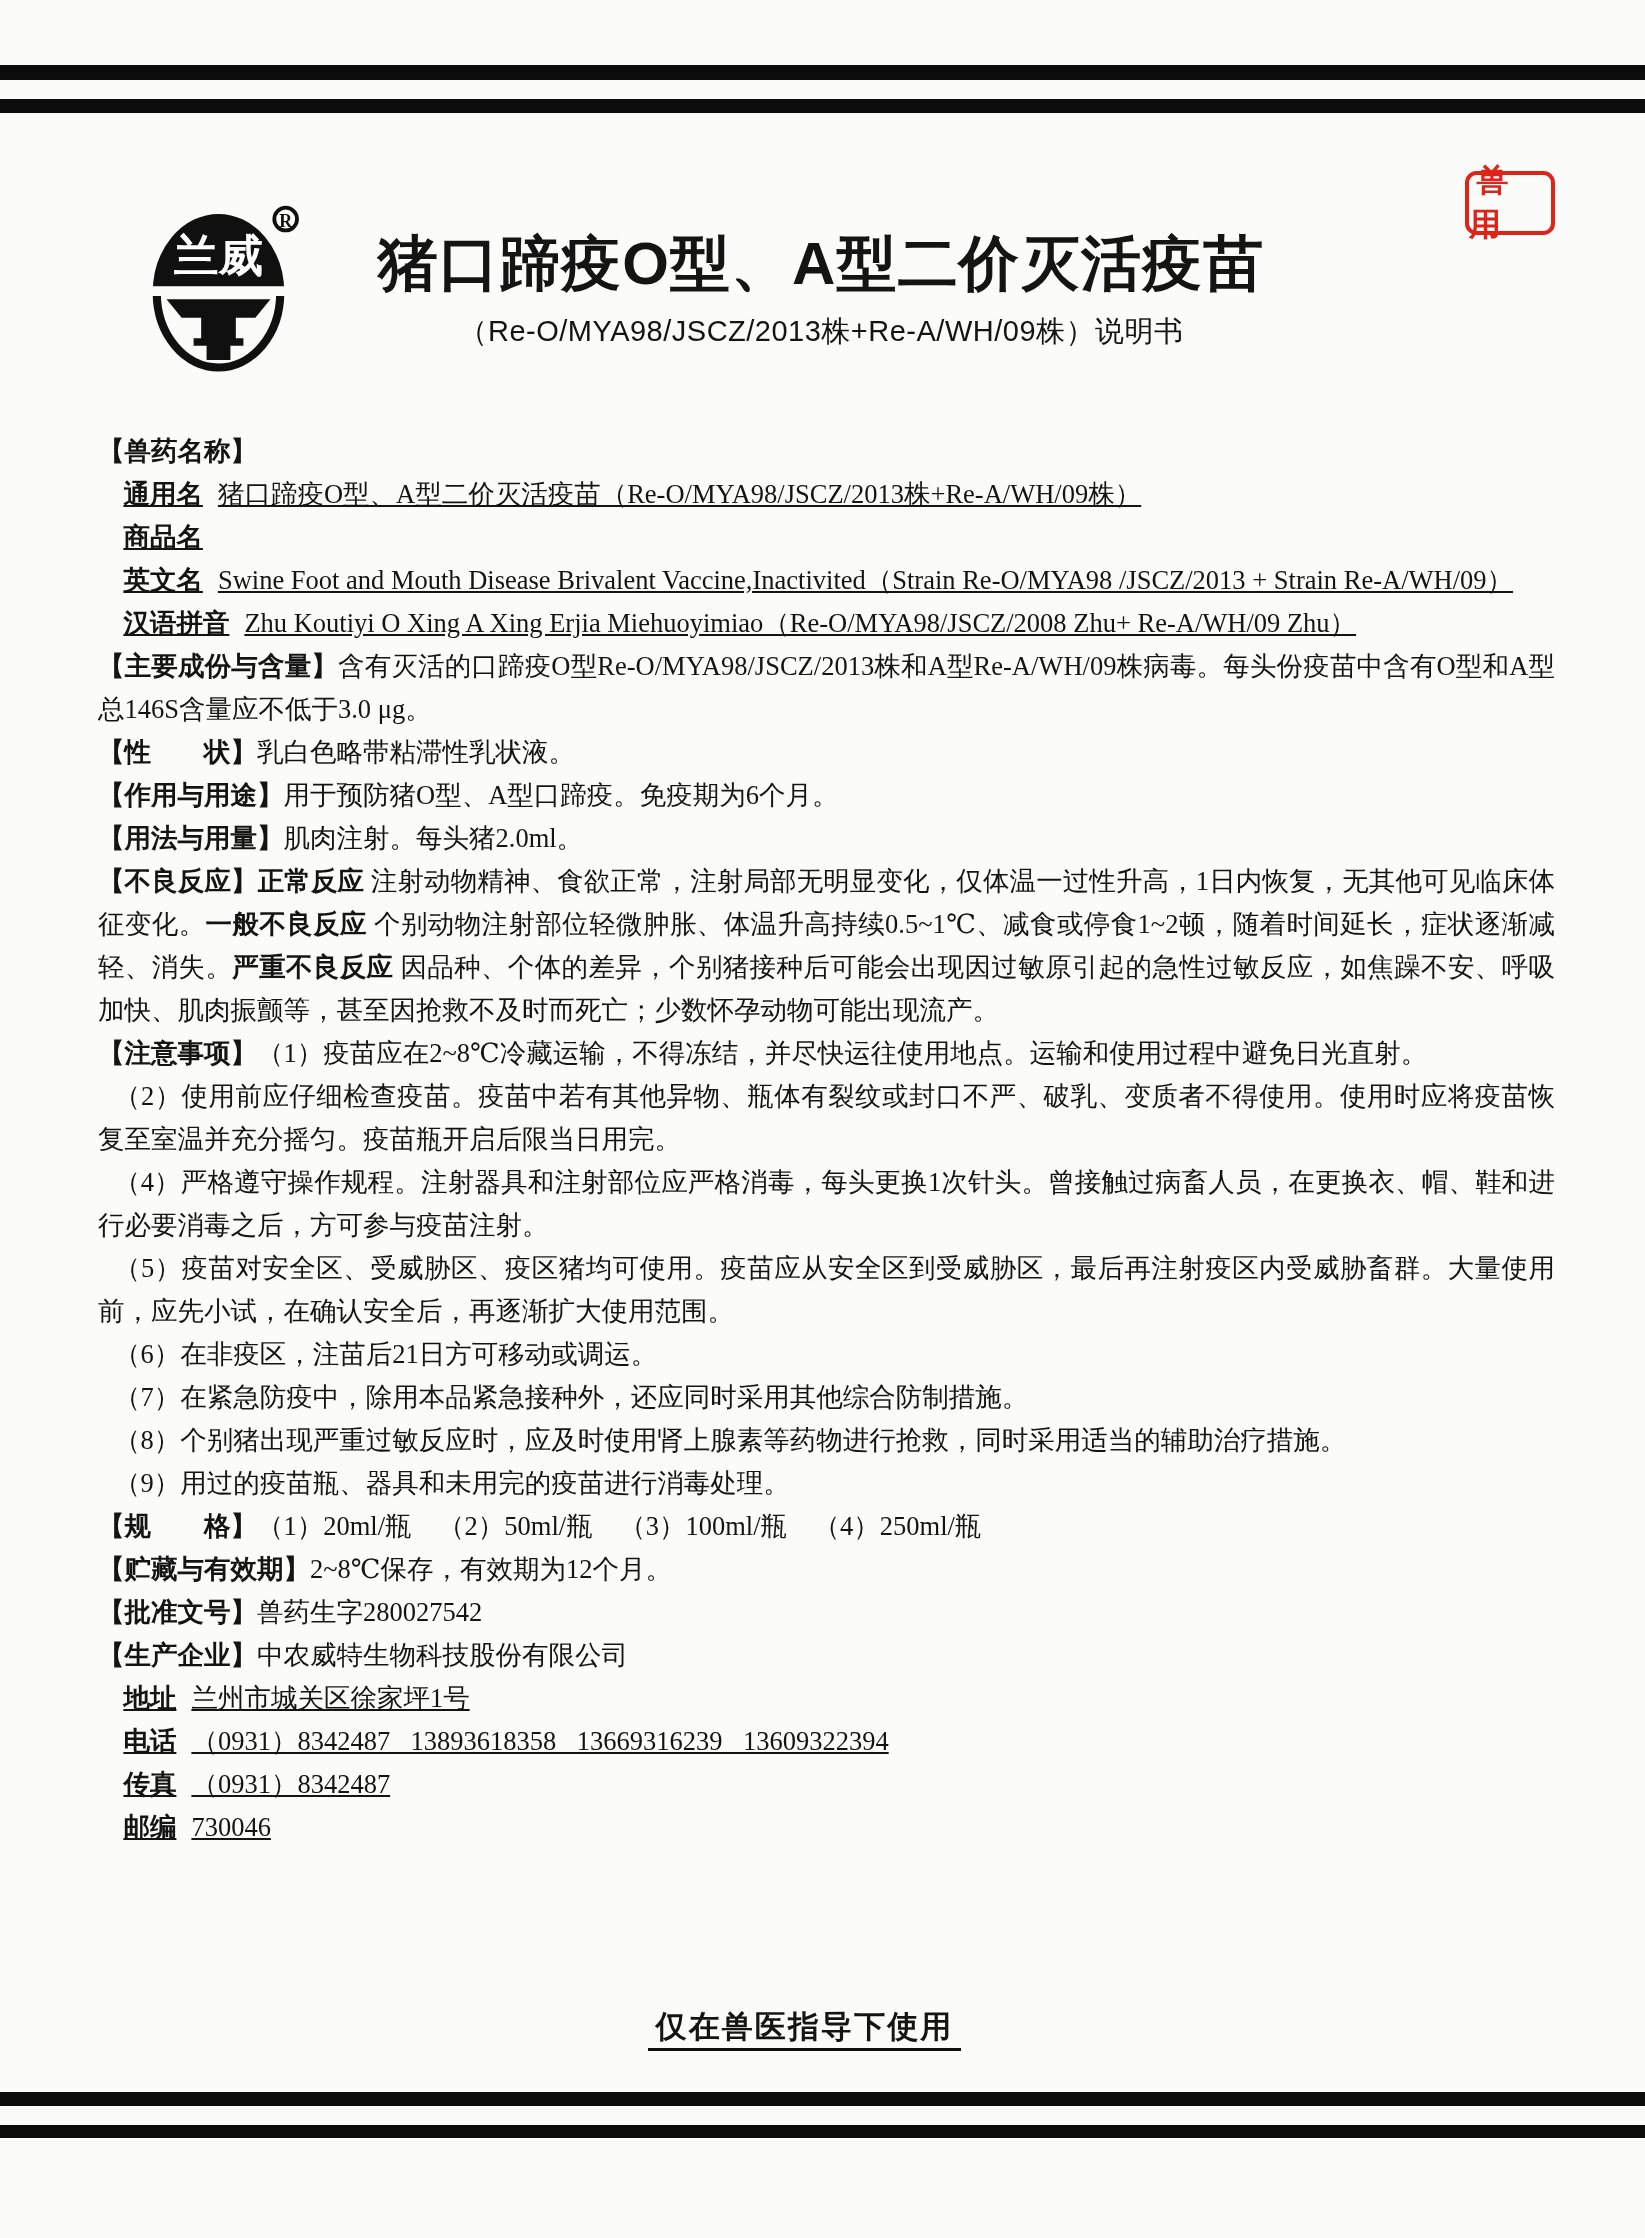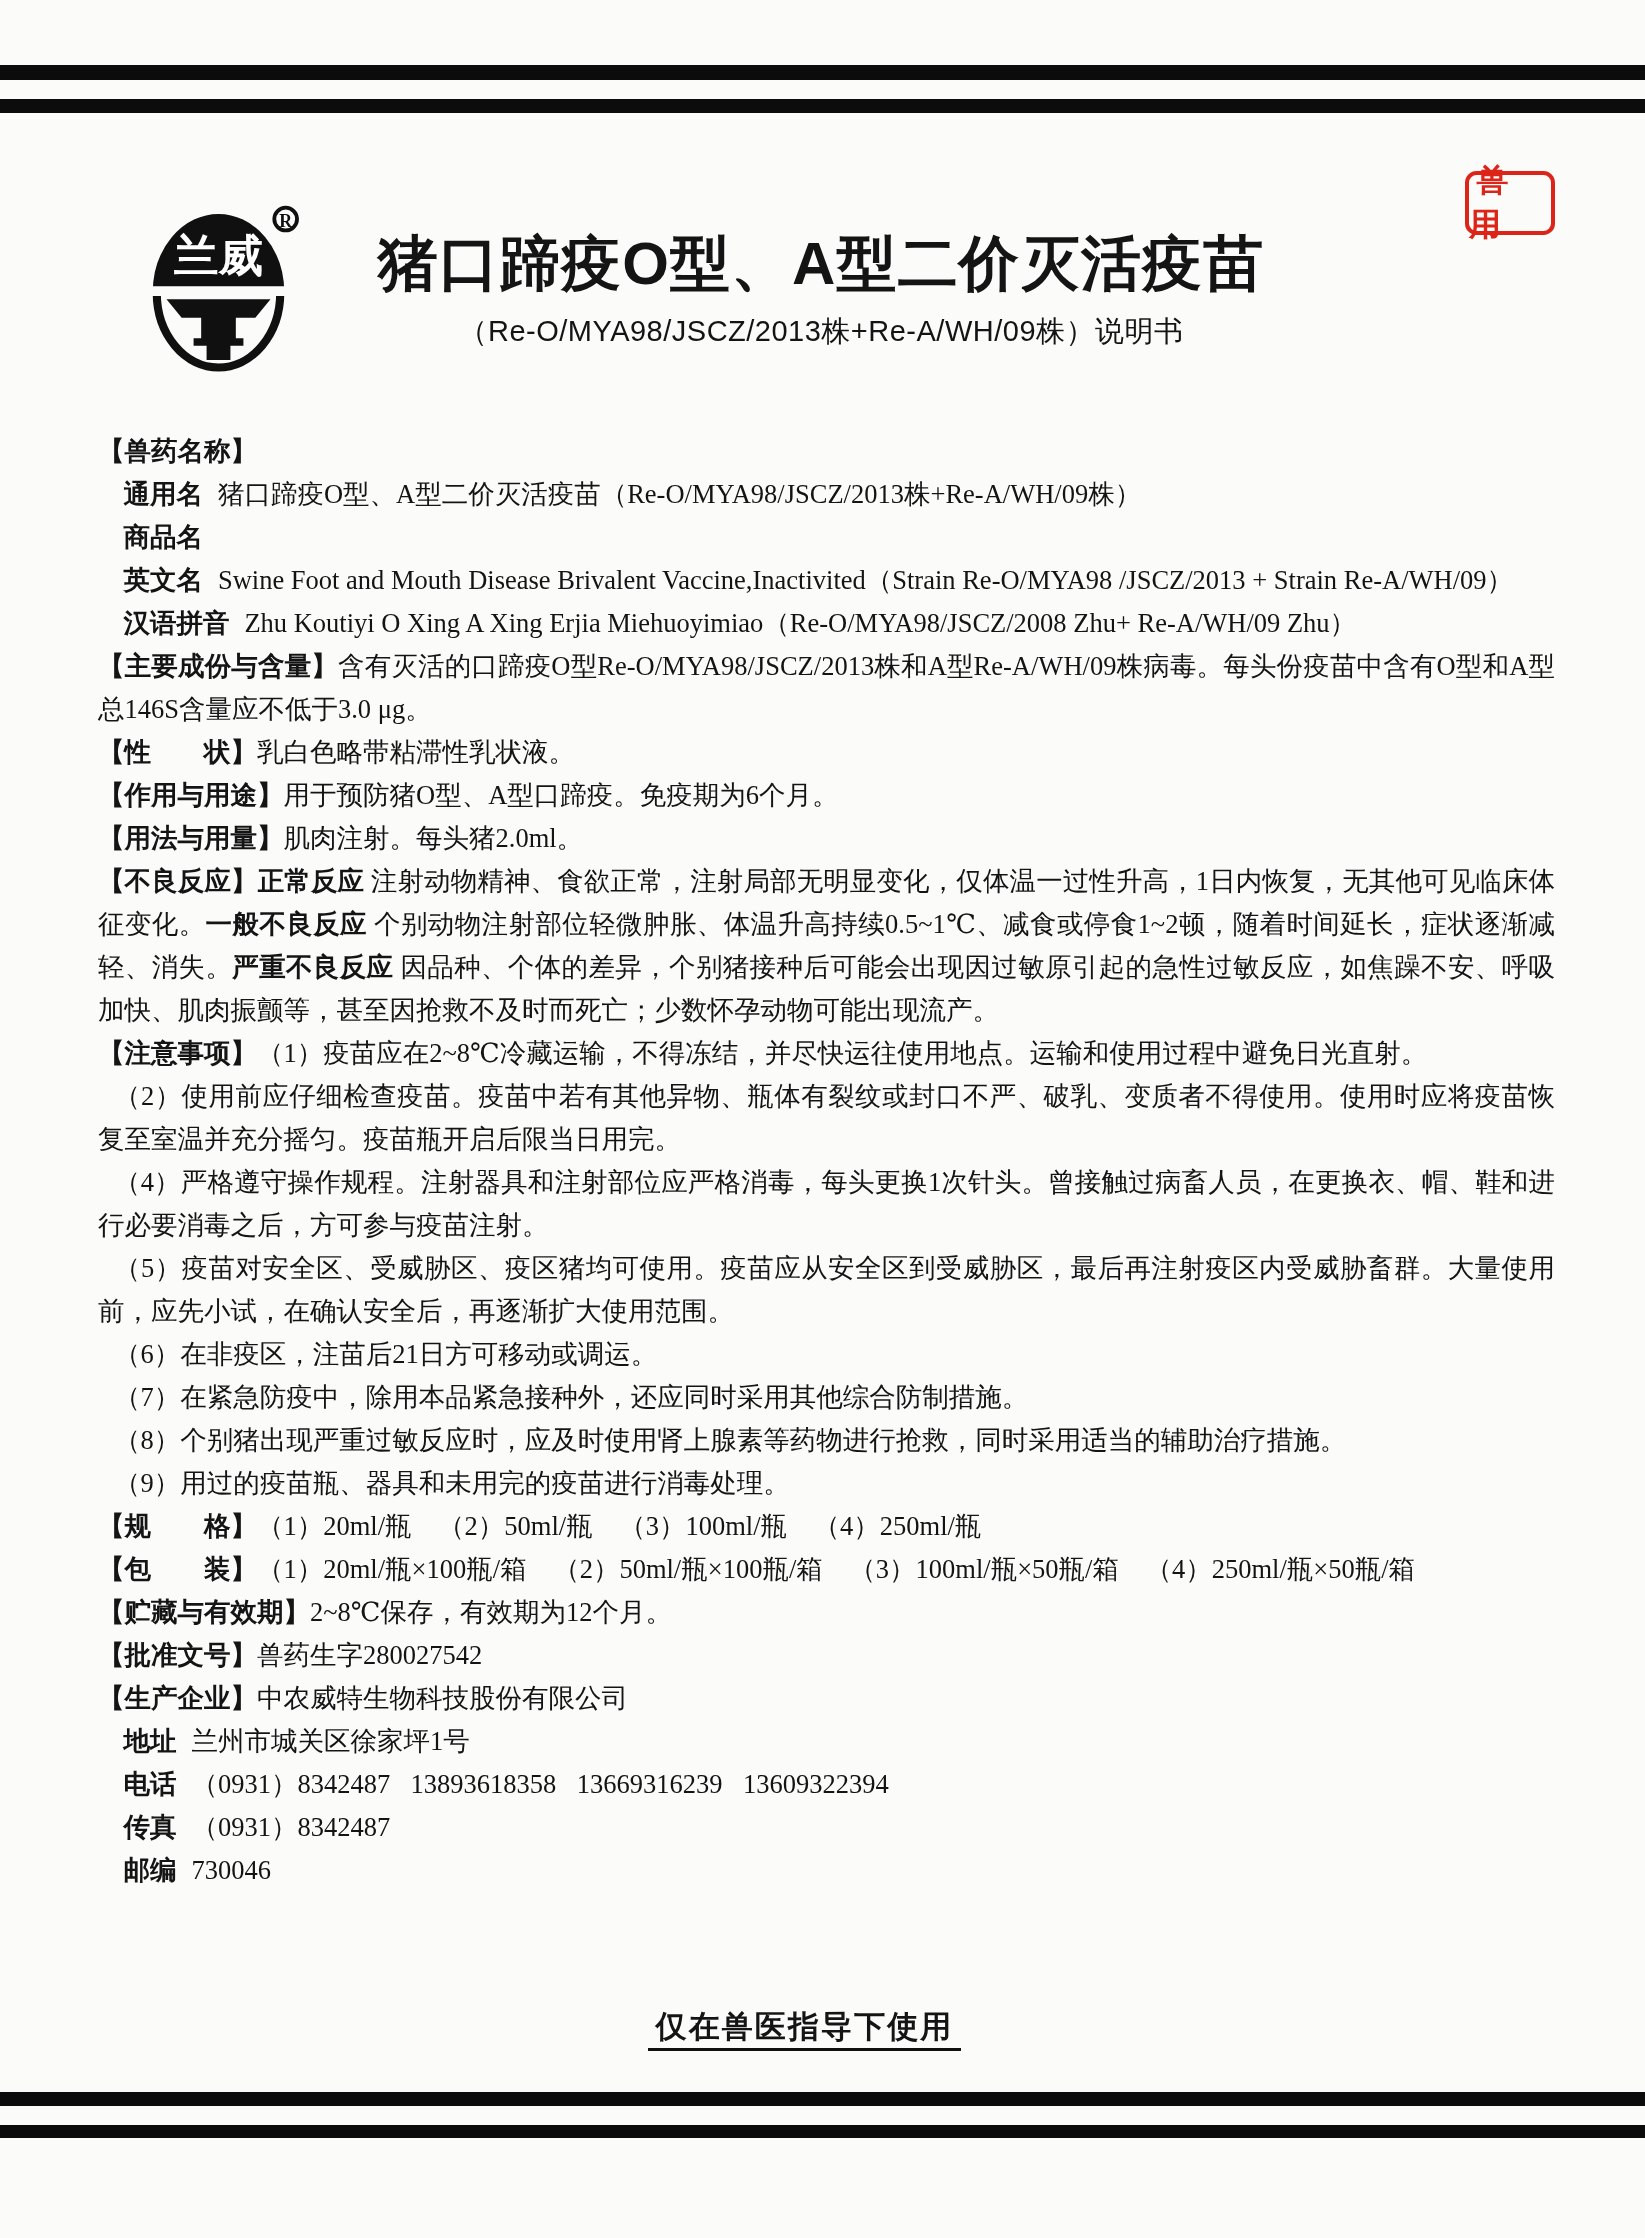--- a/index.html
+++ b/index.html
@@ -28,21 +28,21 @@
          display:flex;align-items:center;justify-content:center;color:var(--red);
          font-family:"Liberation Sans","DejaVu Sans",sans-serif;font-weight:700;font-size:32px;letter-spacing:7.4px;text-indent:7.4px;}
 
   
   .content{position:absolute;left:98px;top:430px;width:1457px;font-size:26.5px;line-height:43px;
            text-align:justify;word-break:normal;}
   .content p{margin:0;}
   .seclabel{font-family:"Liberation Sans","DejaVu Sans",sans-serif;font-weight:700;}
   .sublabel{font-family:"Liberation Sans","DejaVu Sans",sans-serif;font-weight:700;margin-right:15px;}
   .boldrun{font-family:"Liberation Sans","DejaVu Sans",sans-serif;font-weight:700;}
-  .indent{text-indent:25.4px;}
+  .indent{text-indent:25.4px;text-decoration:underline;}
   .item{text-indent:16px;}
   .phone-val{word-spacing:13.8px;}
 
   
   .footer{position:absolute;left:0;top:2002px;width:1609px;text-align:center;
           font-family:"Liberation Sans","DejaVu Sans",sans-serif;font-weight:700;font-size:31px;line-height:49px;}
   .footer span{border-bottom:3.2px solid #101010;padding:0 7.4px 4.2px 7.4px;letter-spacing:2.1px;}
 </style>
 </head>
 <body>
@@ -97,21 +97,20 @@
     <p class="item">（2）使用前应仔细检查疫苗。疫苗中若有其他异物、瓶体有裂纹或封口不严、破乳、变质者不得使用。使用时应将疫苗恢复至室温并充分摇匀。疫苗瓶开启后限当日用完。</p>
     <p class="item">（4）严格遵守操作规程。注射器具和注射部位应严格消毒，每头更换1次针头。曾接触过病畜人员，在更换衣、帽、鞋和进行必要消毒之后，方可参与疫苗注射。</p>
     <p class="item">（5）疫苗对安全区、受威胁区、疫区猪均可使用。疫苗应从安全区到受威胁区，最后再注射疫区内受威胁畜群。大量使用前，应先小试，在确认安全后，再逐渐扩大使用范围。</p>
     <p class="item">（6）在非疫区，注苗后21日方可移动或调运。</p>
     <p class="item">（7）在紧急防疫中，除用本品紧急接种外，还应同时采用其他综合防制措施。</p>
     <p class="item">（8）个别猪出现严重过敏反应时，应及时使用肾上腺素等药物进行抢救，同时采用适当的辅助治疗措施。</p>
     <p class="item">（9）用过的疫苗瓶、器具和未用完的疫苗进行消毒处理。</p>
 
     <p><span class="seclabel">【规　　格】</span><span>（1）20ml/瓶　（2）50ml/瓶　（3）100ml/瓶　（4）250ml/瓶</span></p>
 
-    <p><span class="seclabel">【包　　装】</span><span>（1）20ml/瓶×100瓶/箱　（2）50ml/瓶×100瓶/箱　（3）100ml/瓶×50瓶/箱　（4）250ml/瓶×50瓶/箱</span></p>
 
     <p><span class="seclabel">【贮藏与有效期】</span><span>2~8℃保存，有效期为12个月。</span></p>
 
     <p><span class="seclabel">【批准文号】</span><span>兽药生字280027542</span></p>
 
     <p><span class="seclabel">【生产企业】</span><span>中农威特生物科技股份有限公司</span></p>
 
     <p class="indent"><span class="sublabel">地址</span><span>兰州市城关区徐家坪1号</span></p>
 
     <p class="indent"><span class="sublabel">电话</span><span class="phone-val">（0931）8342487 13893618358 13669316239 13609322394</span></p>

